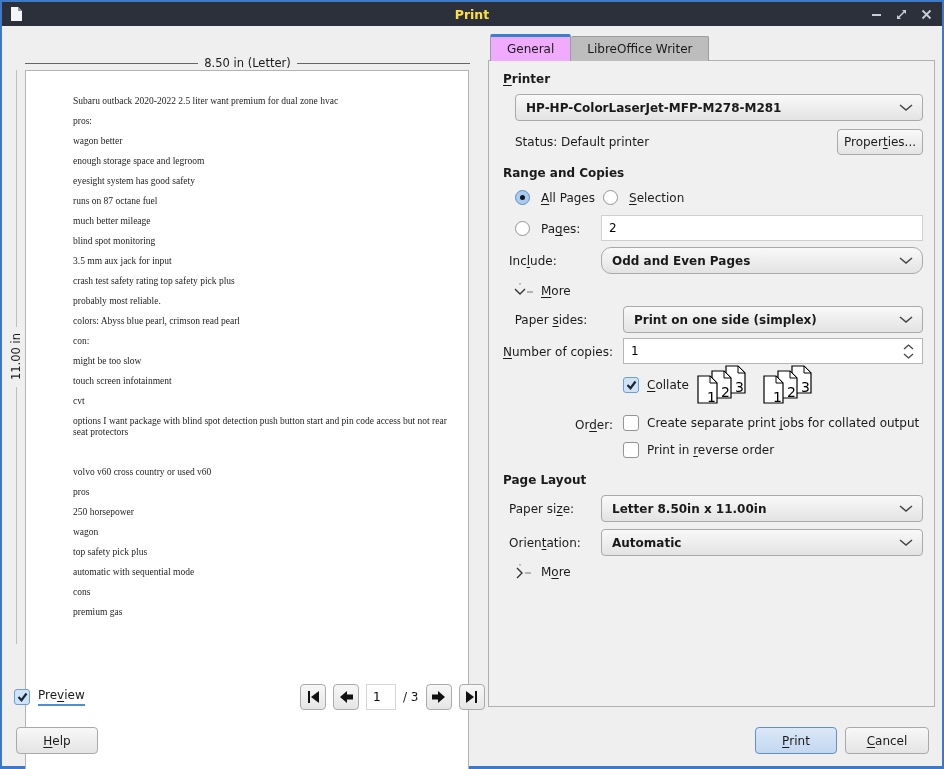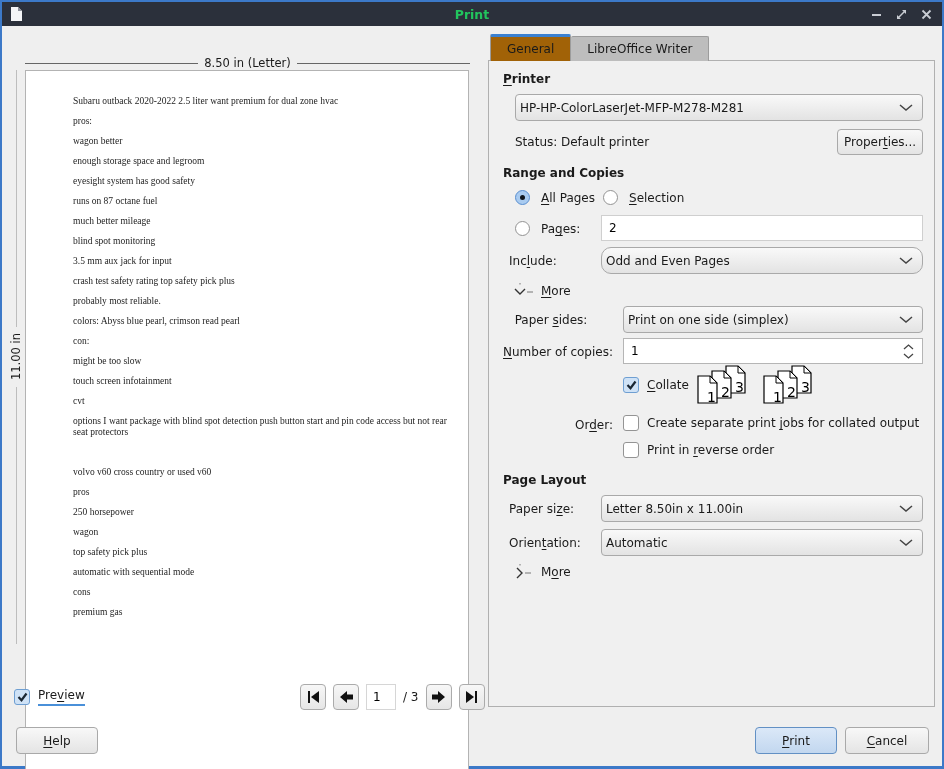--- a/index.html
+++ b/index.html
@@ -1,21 +1,21 @@
 <!DOCTYPE html>
 <html><head>
 <meta charset="utf-8">
 <style>
   * { margin:0; padding:0; box-sizing:border-box; }
   html,body { width:944px; height:769px; }
   body { font-family:"DejaVu Sans","Liberation Sans",sans-serif; font-size:12px; color:#1a1a1a; }
 
   .window { width:944px; height:769px; border:2px solid #3c79c8; border-bottom-width:3px; background:#efefef; display:flex; flex-direction:column; }
   .titlebar { height:24px; background:#2b303b; display:flex; align-items:center; position:relative; flex:none; }
-  .titlebar .title { position:absolute; left:0; right:0; text-align:center; color:#22c55e; font-weight:bold; font-size:12.5px; }
+  .titlebar .title { position:absolute; left:0; right:0; text-align:center; color:#fde047; font-weight:bold; font-size:12.5px; }
   .app-icon { margin-left:8px; z-index:1; display:flex; }
   .winbtns { margin-left:auto; z-index:1; display:flex; align-items:center; gap:14px; margin-right:10px; }
   .winbtn { color:#c9cdd4; display:flex; cursor:default; }
 
   .body { position:relative; flex:1; background:#efefef; }
 
   
   .dim-top { position:absolute; left:23px; top:29px; width:445px; height:16px; display:flex; align-items:center; color:#1a1a1a; font-size:11.5px; }
   .dim-top .dline { flex:1; border-top:1px solid #666; }
   .dim-top .dlabel { padding:0 6px; white-space:nowrap; }
@@ -40,28 +40,28 @@
 
   
   .btn { border:1px solid #a9a9a9; border-radius:4px; background:linear-gradient(#f8f8f8,#e4e4e4); font:12px "DejaVu Sans",sans-serif; color:#1a1a1a; display:flex; align-items:center; justify-content:center; }
   .help-btn { position:absolute; left:14px; top:701px; width:82px; height:27px; }
   .print-btn { position:absolute; left:753px; top:701px; width:82px; height:27px; background:linear-gradient(#dbe8f8,#c2d7ef); border-color:#6290c4; }
   .cancel-btn { position:absolute; left:843px; top:701px; width:84px; height:27px; }
 
   
   .tabs { position:absolute; left:488px; top:8px; display:flex; align-items:flex-end; height:27px; z-index:2; }
   .tab { padding:0 16px; display:flex; align-items:center; border:1px solid #9c9c9c; font-size:12px; }
-  .tab.active { background:#a16207; border-top:3px solid #3a80d0; border-bottom:none; height:27px; border-radius:2px 2px 0 0; }
+  .tab.active { background:#f0abfc; border-top:3px solid #3a80d0; border-bottom:none; height:27px; border-radius:2px 2px 0 0; }
   .tab.inactive { background:#bdbdbd; height:25px; border-left:none; border-bottom:none; border-radius:2px 2px 0 0; }
   .panel { position:absolute; left:486px; top:34px; width:447px; height:647px; border:1px solid #b0b0b0; background:#f0f0f0; }
 
   .heading { position:absolute; font-weight:bold; }
   .mn { text-decoration:underline; text-underline-offset:2px; }
 
-  .select { position:absolute; height:27px; border:1px solid #a9a9a9; border-radius:4px; background:linear-gradient(#f9f9f9,#e3e3e3); display:flex; align-items:center; justify-content:space-between; padding:0 9px 0 4px; }
+  .select { position:absolute; height:27px; border:1px solid #a9a9a9; border-radius:4px; background:linear-gradient(#f9f9f9,#e3e3e3); display:flex; align-items:center; justify-content:space-between; padding:0 9px 0 10px;font-weight:bold; }
   .select .val { white-space:nowrap; overflow:hidden; }
 
   .text-input { position:absolute; height:26px; border:1px solid #b5b5b5; background:#fff; padding:0 7px; font:12px "DejaVu Sans",sans-serif; }
 
   .spin { position:absolute; height:26px; border:1px solid #b5b5b5; background:#fff; display:flex; align-items:center; }
   .spin input { flex:1; border:none; outline:none; padding:0 7px; font:12px "DejaVu Sans",sans-serif; background:transparent; }
   .spin .arrows { display:flex; flex-direction:column; justify-content:center; gap:3px; padding:0 8px; }
 
   .flabel { position:absolute; font-size:12px; color:#1a1a1a; }
   .rlabel { text-align:right; }

